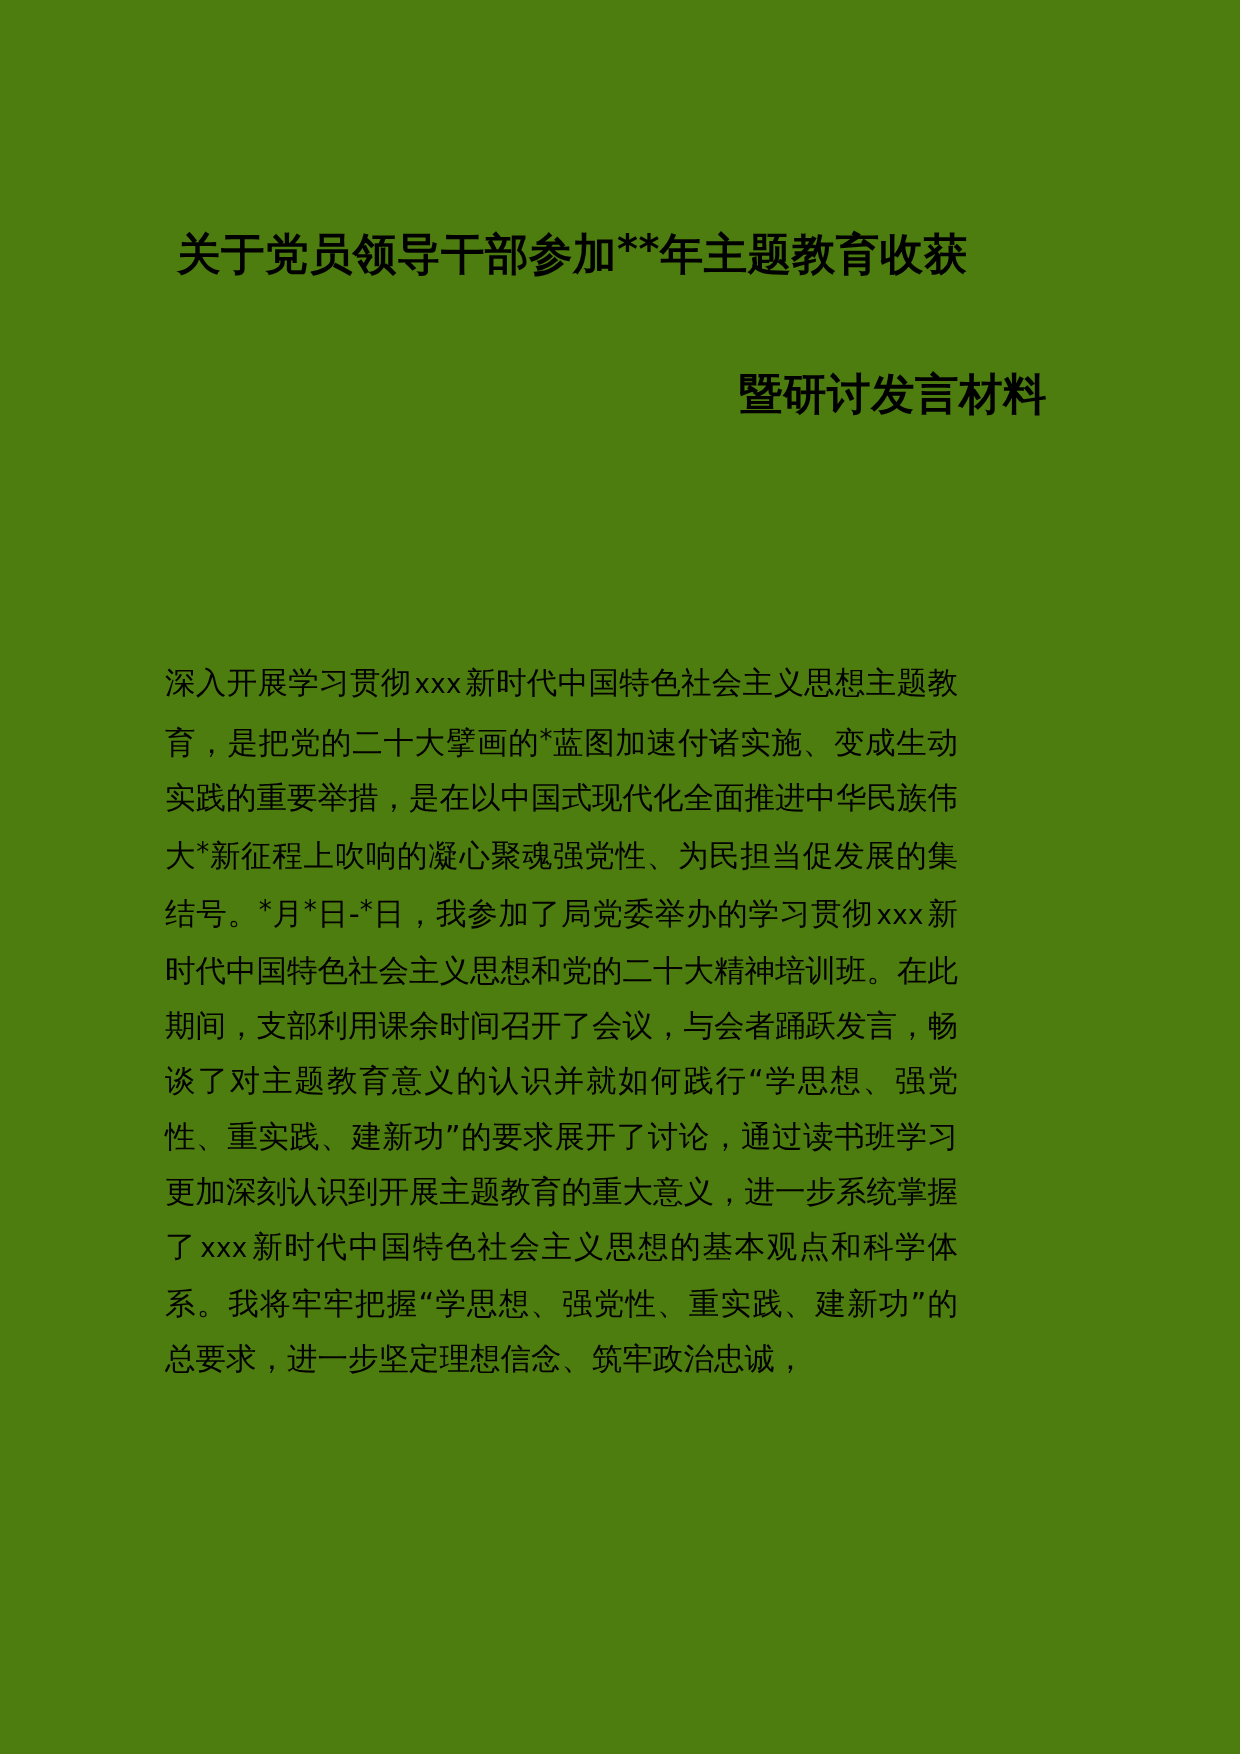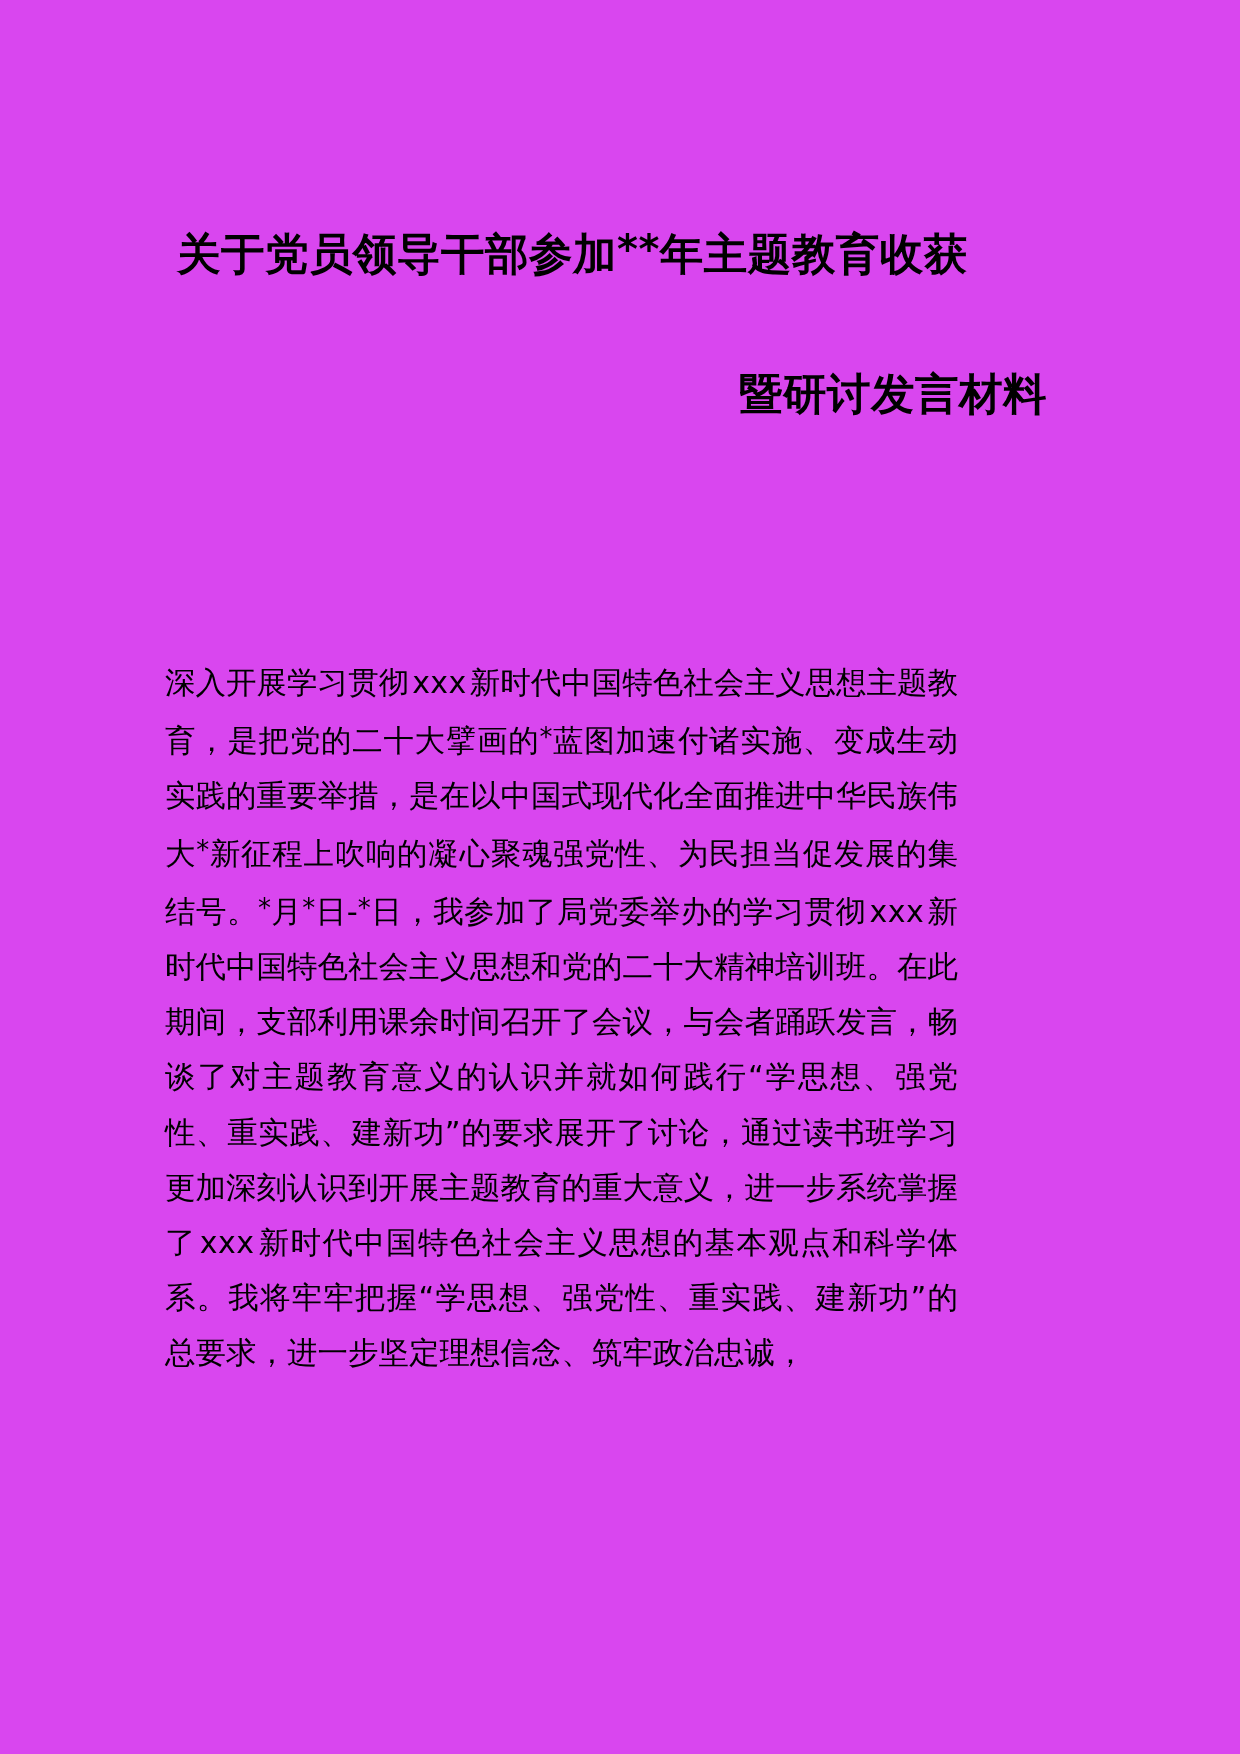--- a/index.html
+++ b/index.html
@@ -4,21 +4,21 @@
 <style>
   html, body {
     margin: 0;
     padding: 0;
     background: #ffffff;
   }
   .page {
     position: relative;
     width: 1240px;
     height: 1754px;
-    background: #d946ef;
+    background: #4d7c0f;
     margin: 0 auto;
     overflow: hidden;
     box-sizing: border-box;
   }
 
   .doc-title {
     position: absolute;
     left: 163px;
     top: 150px;
     width: 914px;
@@ -59,21 +59,21 @@
     line-height: 55.2px;
     color: #000000;
     text-align: justify;
     text-justify: inter-character;
     margin: 0;
     text-indent: 0;
     word-break: break-all;
   }
   .body-para .latin {
     font-family: "DejaVu Sans", "Liberation Sans", sans-serif;
-    font-size: 30px;
+    font-size: 26px;
     letter-spacing: 0.4px;
     padding: 0 3px;
   }
   .body-para .ast {
     font-size: 26px;
     vertical-align: 0.18em;
   }
 </style>
 </head>
 <body>

